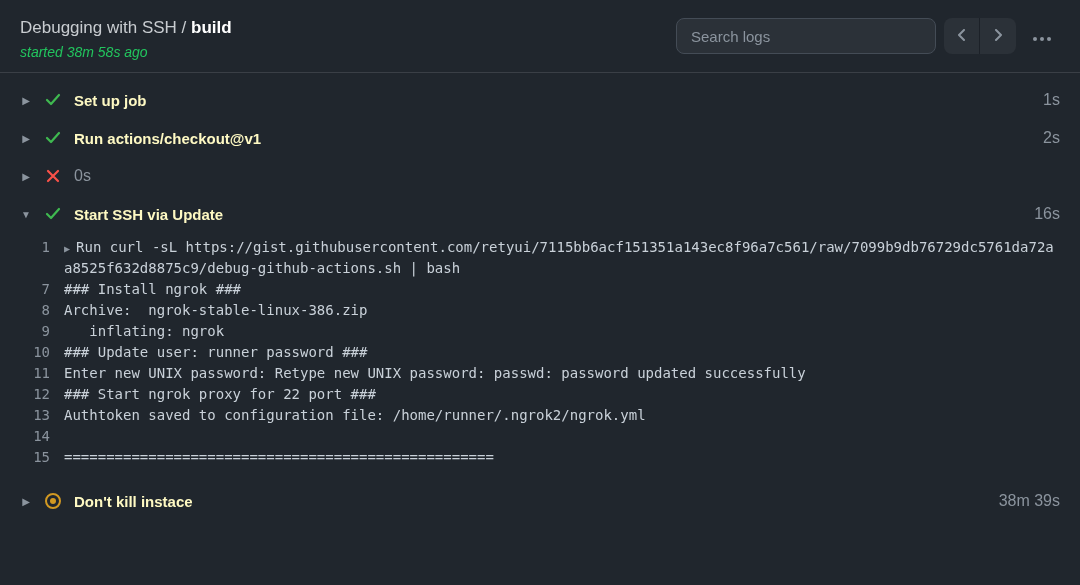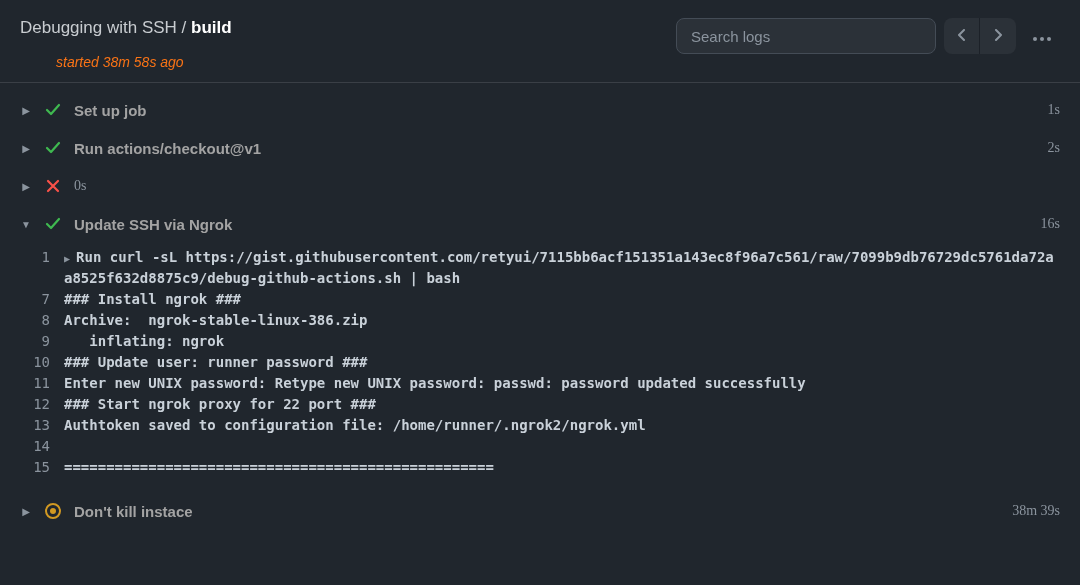--- a/index.html
+++ b/index.html
@@ -11,24 +11,24 @@
       color: #e1e4e8;
       overflow: hidden;
     }
     .header {
       display: flex;
       align-items: flex-start;
       justify-content: space-between;
       padding: 18px 20px 12px;
       border-bottom: 1px solid #3a3f46;
     }
-    .header-left { display: flex; flex-direction: column; gap: 16px; }
+    .header-left { display: flex; flex-direction: column; gap: 6px; }
     .breadcrumb { font-size: 17px; color: #c8ccd0; font-weight: 400; }
     .breadcrumb .current { color: #ffffff; font-weight: 600; }
-    .subtitle { font-size: 14px; color: #f97316; font-style: italic; margin-left: 36px; }
+    .subtitle { font-size: 14px; color: #22c55e; font-style: italic; }
     .header-right { display: flex; align-items: flex-end; gap: 8px; }
     .search-input {
       width: 260px;
       height: 36px;
       background: #2b3138;
       border: 1px solid #444c56;
       border-radius: 8px;
       color: #c9d1d9;
       padding: 0 14px;
       font-size: 15px;
@@ -82,27 +82,26 @@
       display: flex; align-items: center; justify-content: center;
     }
     .status-spin::after {
       content: "";
       width: 6px; height: 6px;
       background: #d29922;
       border-radius: 50%;
     }
     .step-name {
       flex: 1;
-      color: #a3a3a3;
+      color: #fef9c3;
       font-weight: 600;
     }
     .step-time {
       color: #8b949e;
-      font-size: 14px;
-      font-family: Liberation Serif, serif;
+      font-size: 16px;
     }
     .log-block {
       padding: 4px 20px 14px 20px;
       font-family: ui-monospace, SFMono-Regular, "SF Mono", Menlo, Consolas, monospace;
       font-size: 14px;
       line-height: 1.5;
       color: #c9d1d9;
     }
     .log-line {
       display: flex;
@@ -114,21 +113,20 @@
       text-align: right;
       padding-right: 14px;
       color: #8b949e;
       user-select: none;
       flex-shrink: 0;
     }
     .ltext {
       white-space: pre-wrap;
       word-break: break-all;
       flex: 1;
-      font-weight: bold;
     }
     .inline-caret {
       color: #8b949e;
       font-size: 10px;
       display: inline-block;
       margin-right: 6px;
       vertical-align: middle;
     }
   </style>
 </head>
@@ -201,21 +199,21 @@
       </span>
       <span class="step-time">0s</span>
     </div>
     <div class="step-row">
       <span class="caret">▼</span>
       <span class="status-icon status-check">
         <svg width="16" height="16" viewBox="0 0 16 16" fill="none">
           <path d="M2 8 L6 12 L14 3" stroke="#3fb950" stroke-width="2.2" stroke-linecap="round" stroke-linejoin="round"></path>
         </svg>
       </span>
-      <span class="step-name">Update SSH via Ngrok</span>
+      <span class="step-name">Start SSH via Update</span>
       <span class="step-time">16s</span>
     </div>
     <div class="log-block">
       <div class="log-line">
         <span class="ln">1</span>
         <span class="ltext"><span class="inline-caret">▶</span>Run curl -sL https://gist.githubusercontent.com/retyui/7115bb6acf151351a143ec8f96a7c561/raw/7099b9db76729dc5761da72aa8525f632d8875c9/debug-github-actions.sh | bash</span>
       </div>
       <div class="log-line">
         <span class="ln">7</span>
         <span class="ltext">### Install ngrok ###</span>

